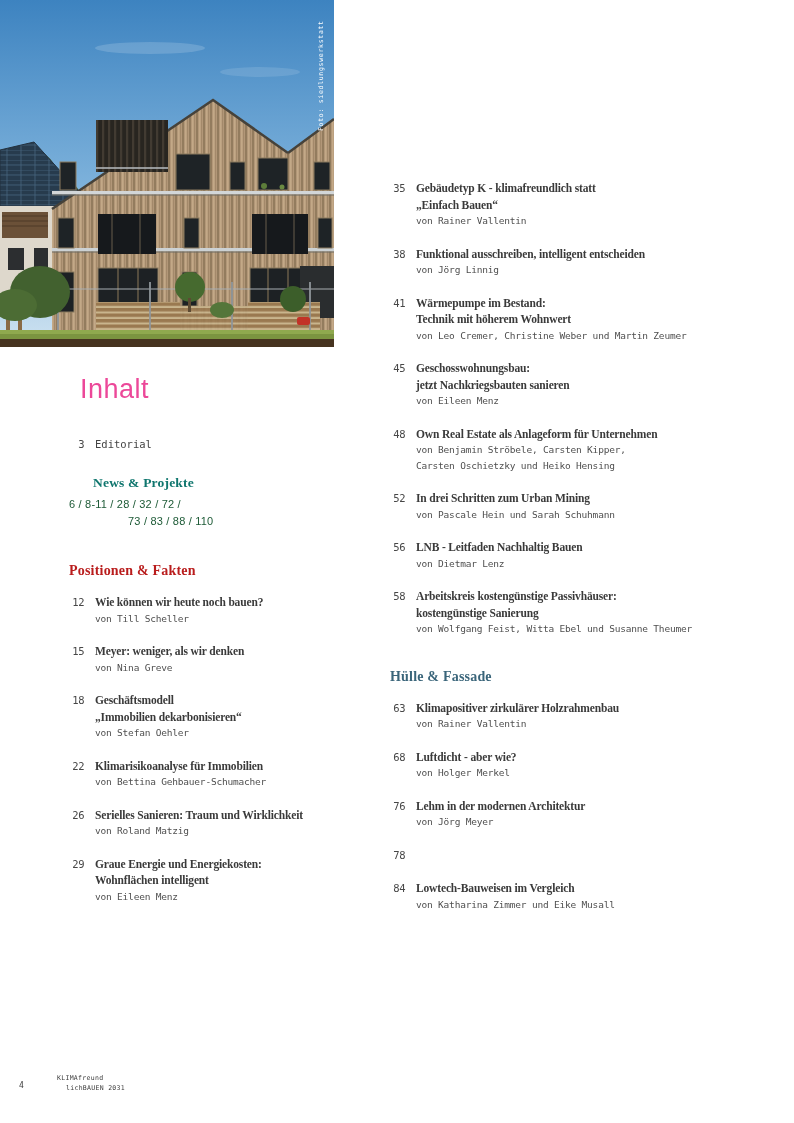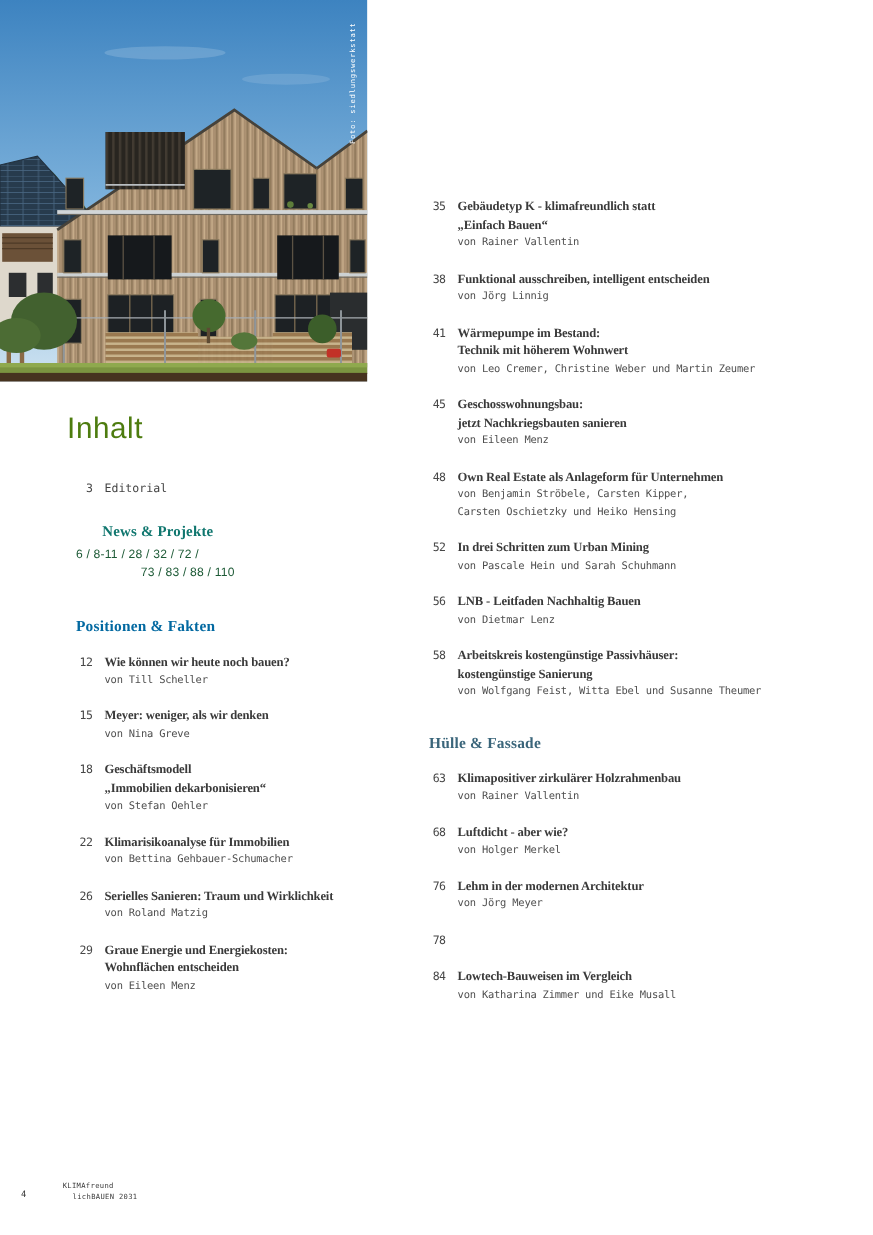--- a/index.html
+++ b/index.html
@@ -12,23 +12,23 @@
   .photo { position:absolute; left:0; top:0; width:334px; height:347px; }
   .photo svg { display:block; }
   .photo-credit {
     position:absolute; left:317px; top:9px; height:122px;
     writing-mode:vertical-rl; transform:rotate(180deg);
     font-size:6.5px; letter-spacing:0.7px; color:#ffffff; white-space:nowrap;
   }
 
   
   .inhalt {
-    position:absolute; left:61px; top:374px; margin:0;
+    position:absolute; left:80px; top:374px; margin:0;
     font-family:"Liberation Sans", sans-serif; font-weight:300;
-    font-size:27px; letter-spacing:0.5px; color:#4d7c0f;
+    font-size:27px; letter-spacing:0.5px; color:#ec4899;
   }
   .editorial-row { position:absolute; left:69px; top:436px; display:flex; }
   .news-block { position:absolute; left:69px; top:475px; }
   .news-heading {
     margin:0 0 5px 24px; font-family:"Liberation Serif", serif;
     font-weight:bold; font-size:13.5px; letter-spacing:0.2px;
   }
   .news-pages {
     font-family:"Liberation Sans", sans-serif; font-size:11px;
     line-height:16.5px; letter-spacing:0.2px;
@@ -195,21 +195,21 @@
   <div class="news-block">
     <h2 class="news-heading" id="news-heading" style="color: #0f766e;">News &amp; Projekte</h2>
     <div class="news-pages" id="news-pages" style="color: rgb(29, 90, 54);">
       <div class="line1">6 / 8-11 / 28 / 32 / 72 /</div>
       <div class="line2">73 / 83 / 88 / 110</div>
     </div>
   </div>
 
   <div id="left-sections">
       <section class="section">
-        <h2 class="section-heading" style="color: #0369a1;">Positionen &amp; Fakten</h2>
+        <h2 class="section-heading" style="color: #b91c1c;">Positionen &amp; Fakten</h2>
         <div class="entry">
           <span class="num">12</span>
           <div>
             <div class="title-line">Wie können wir heute noch bauen?</div>
             <div class="byline-line">von Till Scheller</div>
           </div>
         </div>
         <div class="entry">
           <span class="num">15</span>
           <div>
@@ -236,21 +236,21 @@
           <span class="num">26</span>
           <div>
             <div class="title-line">Serielles Sanieren: Traum und Wirklichkeit</div>
             <div class="byline-line">von Roland Matzig</div>
           </div>
         </div>
         <div class="entry">
           <span class="num">29</span>
           <div>
             <div class="title-line">Graue Energie und Energiekosten:</div>
-            <div class="title-line">Wohnflächen entscheiden</div>
+            <div class="title-line">Wohnflächen intelligent</div>
             <div class="byline-line">von Eileen Menz</div>
           </div>
         </div>
       </section>
     </div>
   <div id="right-sections">
       <section class="section">
         <div class="entry">
           <span class="num">35</span>
           <div>

